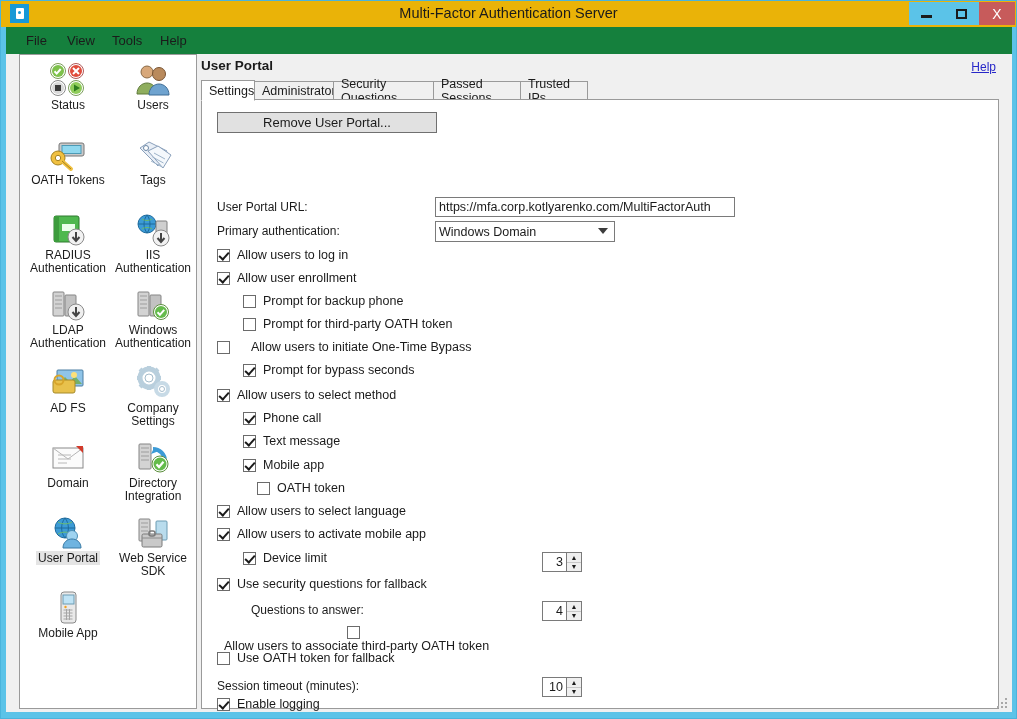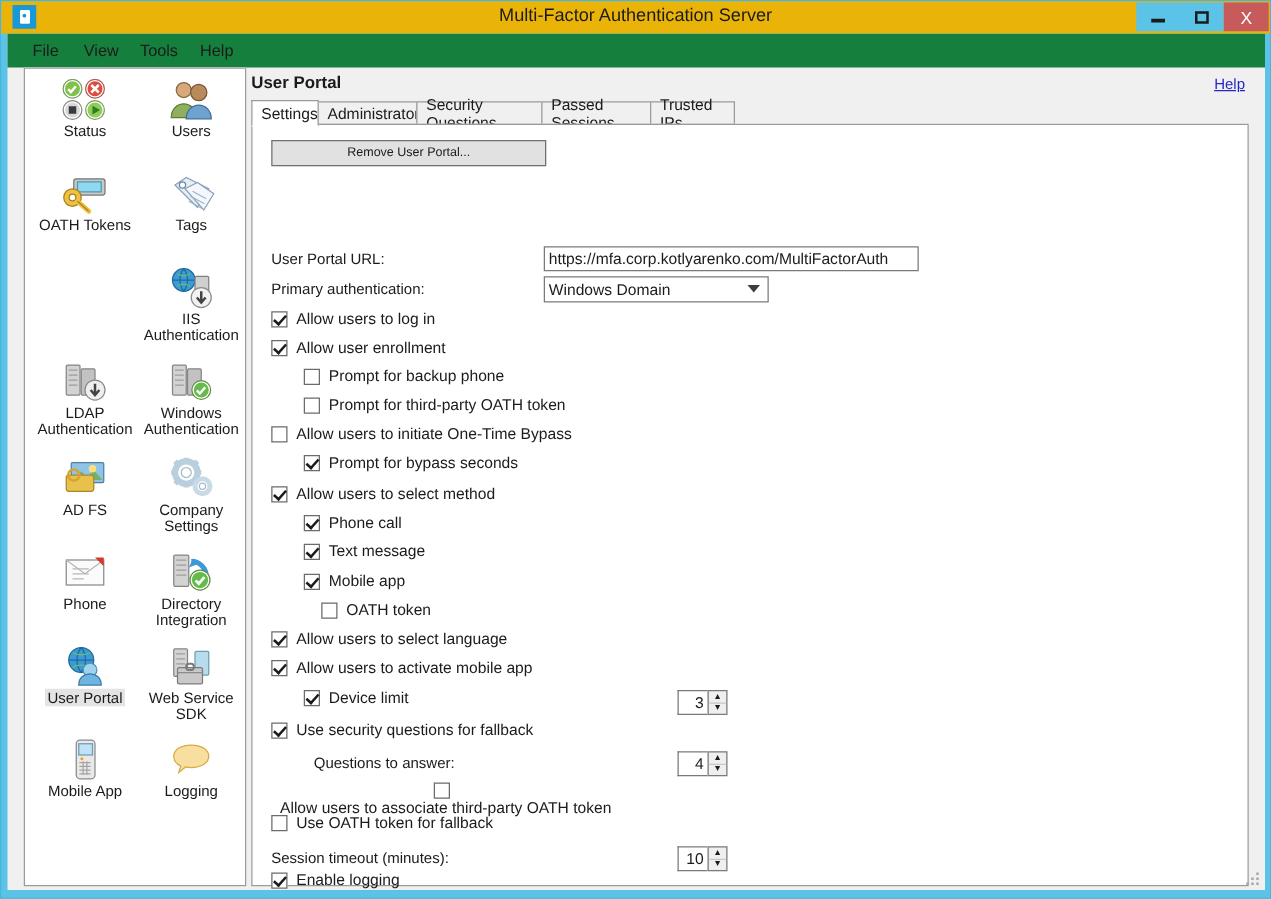--- a/index.html
+++ b/index.html
@@ -184,21 +184,21 @@
     border: 1px solid #9a9a9a;
   }
 
   
   #remove-btn {
     position: absolute;
     left: 15px; top: 12px;
     width: 220px; height: 21px;
     background: #e1e1e1;
     border: 1px solid #707070;
-    font-size: 10px;
+    font-size: 13px;
     color: #1b1b1b;
     font-family: "Liberation Sans", sans-serif;
     cursor: default;
     padding: 0;
   }
   .form-label {
     position: absolute;
     font-size: 12px;
     color: #1b1b1b;
     white-space: nowrap;
@@ -385,20 +385,32 @@
           <div class="side-icon">
             <svg width="38" height="34" viewBox="0 0 38 34">
     <path d="M6 10l9-6 18 9-9 15z" fill="#e8eef6" stroke="#8aa0bb"></path>
     <circle cx="12" cy="10" r="2.5" fill="#fff" stroke="#6b86a5"></circle>
     <path d="M14 13l10-5 13 9-8 13z" fill="#f4f8fc" stroke="#8aa0bb"></path>
     <path d="M20 15l11 6M18.5 19l11 6M17 23l11 6" stroke="#9db3c9"></path>
   </svg>
           </div>
           <div class="side-label">Tags</div>
         </div>
+        <div class="side-item" style="left: 5px; top: 152px;">
+          <div class="side-icon">
+            <svg width="38" height="34" viewBox="0 0 38 34">
+    <rect x="5" y="3" width="25" height="26" rx="2" fill="#4fb84f" stroke="#2f7a2f"></rect>
+    <rect x="5" y="3" width="5" height="26" fill="#3d9c3d"></rect>
+    <rect x="13" y="11" width="13" height="7" fill="#eaffea"></rect>
+    <circle cx="27" cy="24" r="8" fill="#f2f2f2" stroke="#8a8a8a"></circle>
+    <path d="M27 19v8M23.5 24l3.5 4 3.5-4" stroke="#444" stroke-width="2" fill="none"></path>
+  </svg>
+          </div>
+          <div class="side-label">RADIUS Authentication</div>
+        </div>
         <div class="side-item" style="left: 90px; top: 152px;">
           <div class="side-icon">
             <svg width="38" height="34" viewBox="0 0 38 34">
     <circle cx="13" cy="11" r="9" fill="#3c9bd6" stroke="#1d6a9c"></circle>
     <path d="M4 11h18M13 2c4 5 4 13 0 18M13 2c-4 5-4 13 0 18" stroke="#1d6a9c" fill="none"></path>
     <path d="M8 6c3 2 7 2 10 0M8 16c3-2 7-2 10 0" stroke="#68b96b" fill="none"></path>
     <rect x="22" y="8" width="11" height="16" rx="1" fill="#cfcfcf" stroke="#7f7f7f"></rect>
     <circle cx="27" cy="25" r="8" fill="#f2f2f2" stroke="#8a8a8a"></circle>
     <path d="M27 20v8M23.5 25l3.5 4 3.5-4" stroke="#444" stroke-width="2" fill="none"></path>
   </svg>
@@ -458,21 +470,21 @@
         </div>
         <div class="side-item" style="left: 5px; top: 380px;">
           <div class="side-icon">
             <svg width="38" height="34" viewBox="0 0 38 34">
     <rect x="4" y="7" width="30" height="20" fill="#fbfbfb" stroke="#8a8a8a"></rect>
     <path d="M4 7l15 11L34 7" fill="none" stroke="#b5b5b5"></path>
     <path d="M9 14h13M9 18h13M9 22h9" stroke="#b8b8b8"></path>
     <path d="M27 5h7v7z" fill="#d23a2a"></path>
   </svg>
           </div>
-          <div class="side-label">Phone</div>
+          <div class="side-label">Domain</div>
         </div>
         <div class="side-item" style="left: 90px; top: 380px;">
           <div class="side-icon">
             <svg width="38" height="34" viewBox="0 0 38 34">
     <rect x="5" y="3" width="12" height="25" rx="1" fill="#d3d3d3" stroke="#858585"></rect>
     <path d="M7 7h8M7 11h8M7 15h8M7 19h8" stroke="#9d9d9d"></path>
     <path d="M19 8a12 12 0 0 1 12 12" fill="none" stroke="#3c9bd6" stroke-width="4"></path>
     <path d="M17 13l3-6 5 3z" fill="#3c9bd6"></path>
     <circle cx="26" cy="23" r="8" fill="#fff" stroke="#5d8f3e"></circle>
     <circle cx="26" cy="23" r="6.5" fill="#64bb4b"></circle>
@@ -511,28 +523,20 @@
             <svg width="38" height="34" viewBox="0 0 38 34">
     <rect x="12" y="1" width="15" height="31" rx="3" fill="#e9e9e9" stroke="#8a8a8a"></rect>
     <rect x="14" y="4" width="11" height="9" fill="#bfe3f5" stroke="#6d9cb3"></rect>
     <circle cx="16.5" cy="16" r="1.2" fill="#f0a020"></circle>
     <path d="M14.5 19h9M14.5 22h9M14.5 25h9M14.5 28h9" stroke="#a5a5a5"></path>
     <path d="M17.5 18v11M20.5 18v11" stroke="#a5a5a5"></path>
   </svg>
           </div>
           <div class="side-label">Mobile App</div>
         </div>
-        <div class="side-item" style="left: 90px; top: 530px;">
-          <div class="side-icon">
-            <svg width="38" height="34" viewBox="0 0 38 34">
-    <path d="M5 14c0-5.5 6.3-9 14-9s14 3.5 14 9-6.3 9-14 9c-1.6 0-3.1-.15-4.5-.43L9 27l1.6-5.2C7.2 20.2 5 17.3 5 14z" fill="#f8dfa0" stroke="#d8a945"></path>
-  </svg>
-          </div>
-          <div class="side-label">Logging</div>
-        </div>
       </div>
 
     <div id="right-panel">
       <div id="page-title">User Portal</div>
       <div id="help-link">Help</div>
 
       <div id="tab-strip">
           <div class="tab active" style="left: 0px; width: 54px;">Settings</div>
           <div class="tab" style="left: 53px; width: 80px;">Administrators</div>
           <div class="tab" style="left: 132px; width: 101px;">Security Questions</div>
@@ -562,21 +566,21 @@
               <span class="cb-label">Allow user enrollment</span>
             </div>
             <div class="cb-row" style="left: 41px; top: 194px;">
               <span class="cb-box"></span>
               <span class="cb-label">Prompt for backup phone</span>
             </div>
             <div class="cb-row" style="left: 41px; top: 217px;">
               <span class="cb-box"></span>
               <span class="cb-label">Prompt for third-party OATH token</span>
             </div>
-            <div class="cb-row" style="left: 15px; top: 240px;">
+            <div class="cb-row" style="left: 15px; top: 240px; gap: 14px;">
               <span class="cb-box"></span>
               <span class="cb-label">Allow users to initiate One-Time Bypass</span>
             </div>
             <div class="cb-row" style="left: 41px; top: 263px;">
               <span class="cb-box checked"></span>
               <span class="cb-label">Prompt for bypass seconds</span>
             </div>
             <div class="cb-row" style="left: 15px; top: 288px;">
               <span class="cb-box checked"></span>
               <span class="cb-label">Allow users to select method</span>

